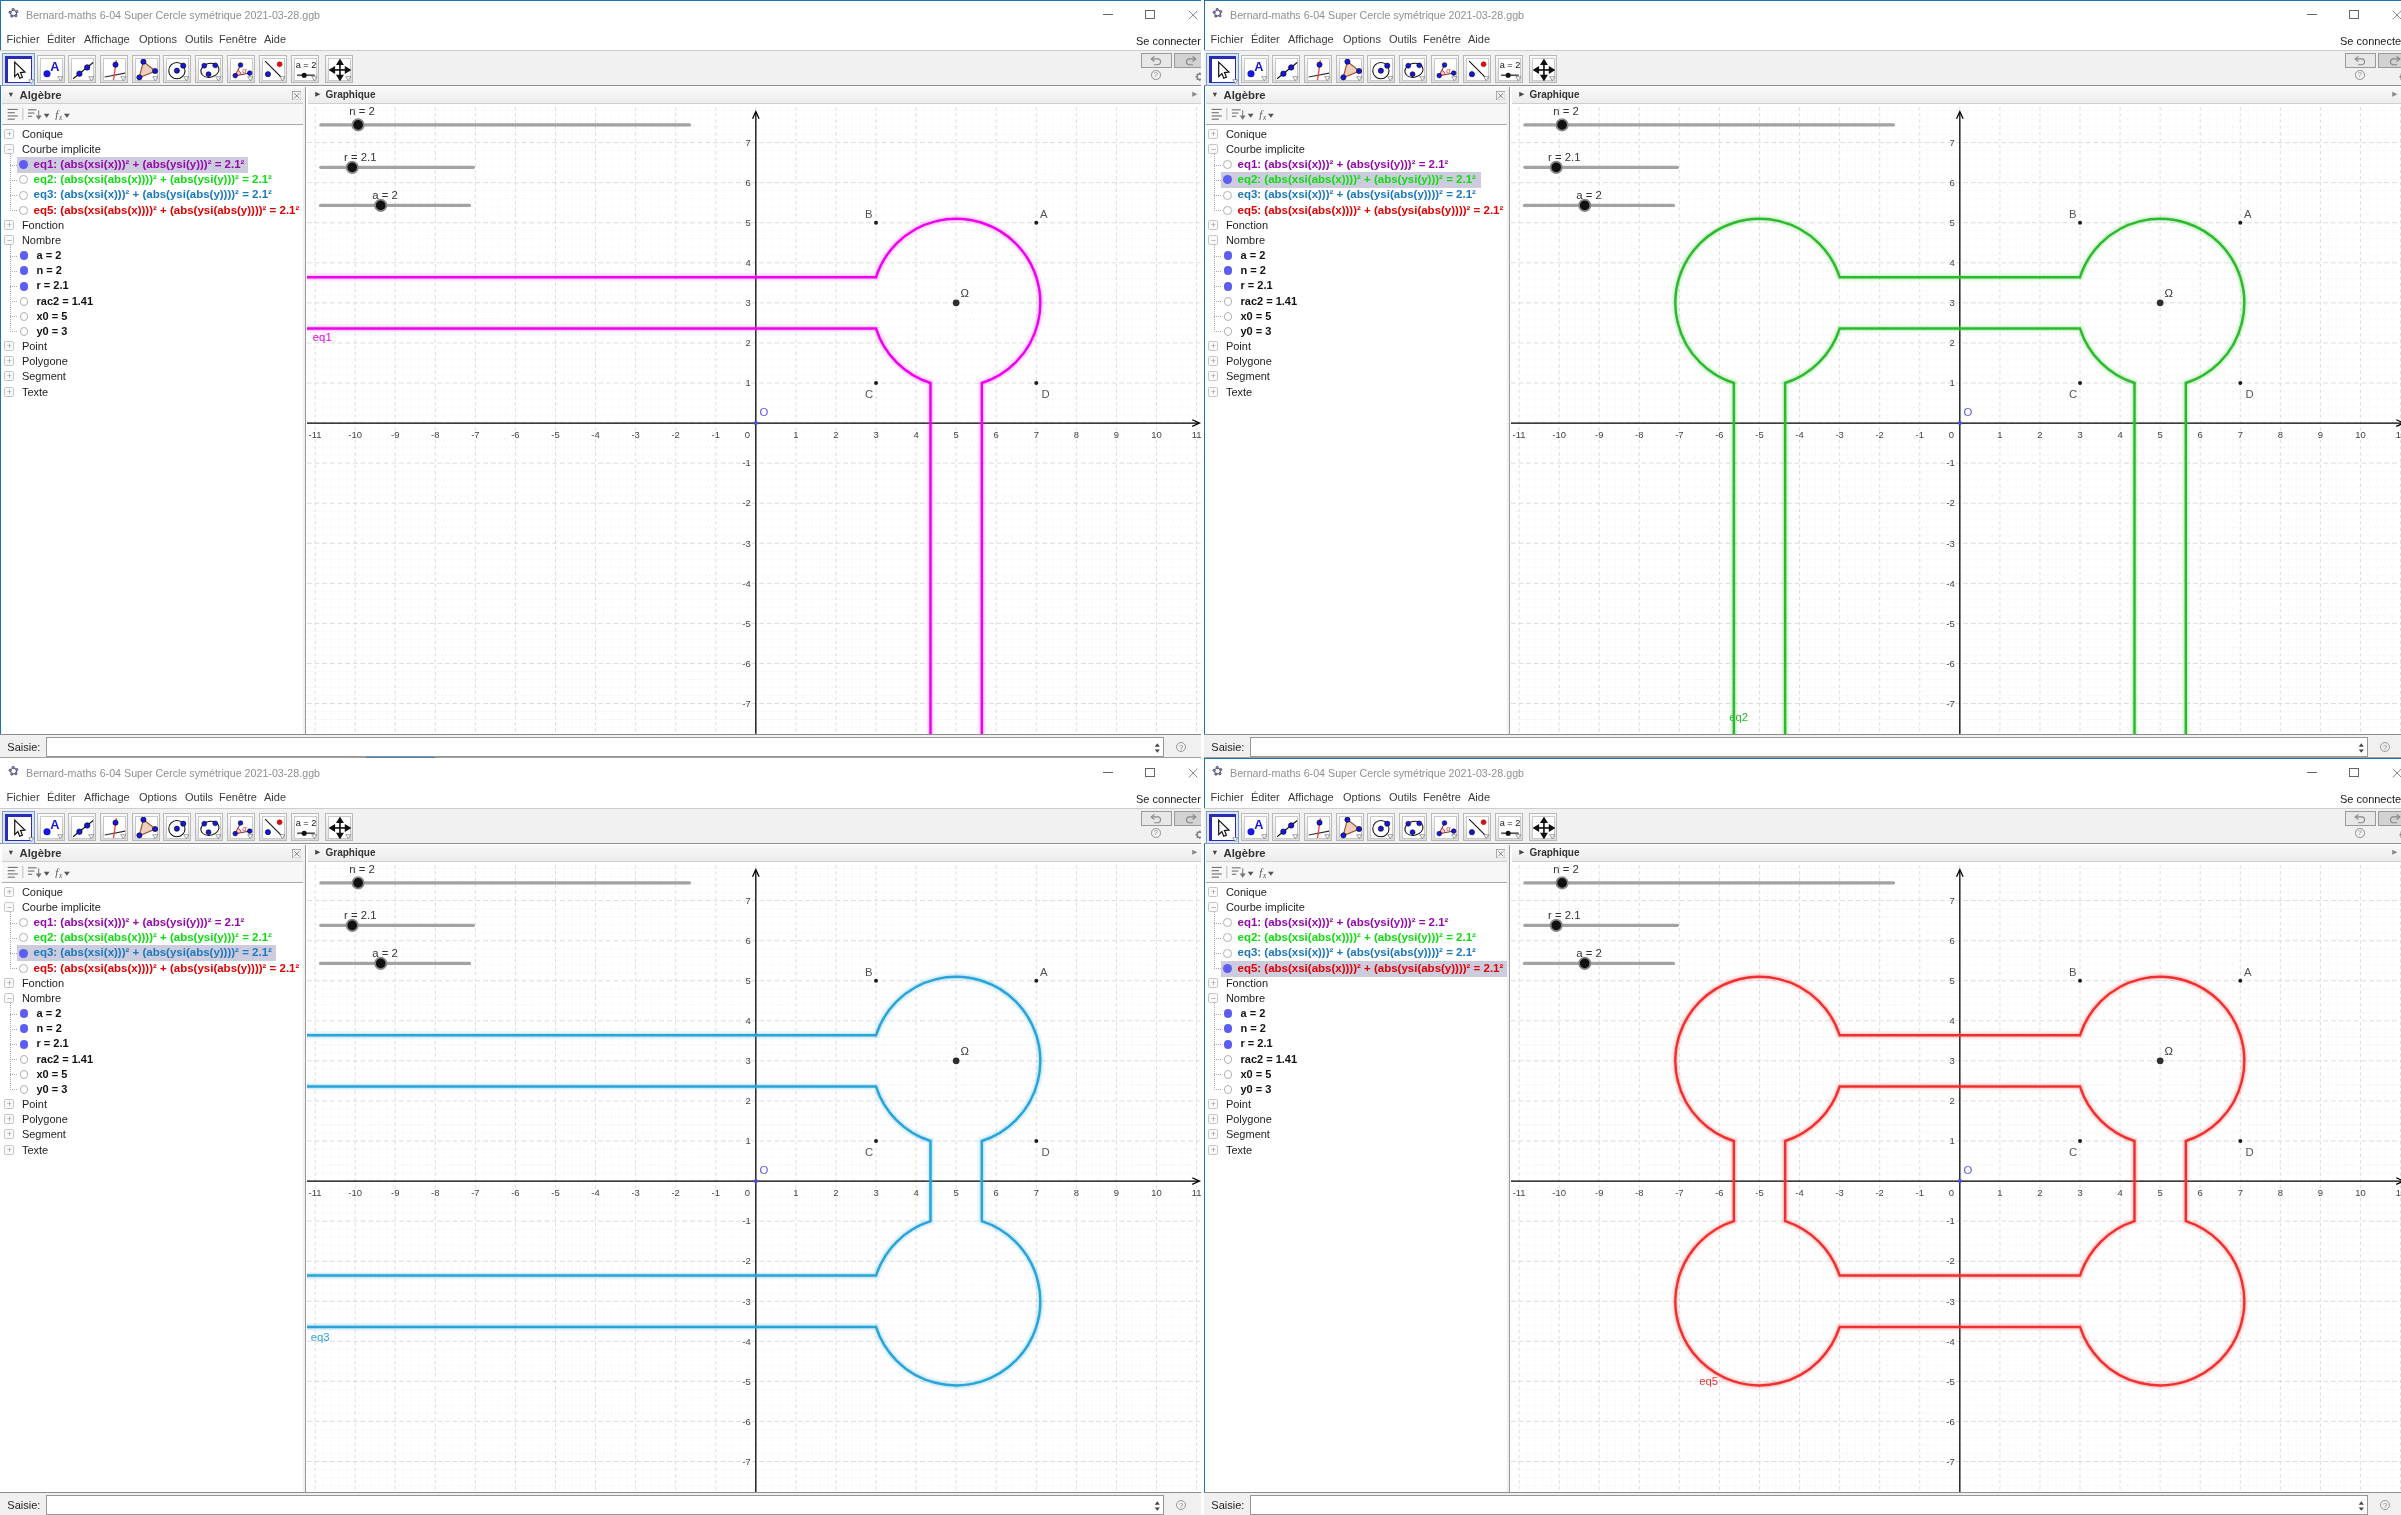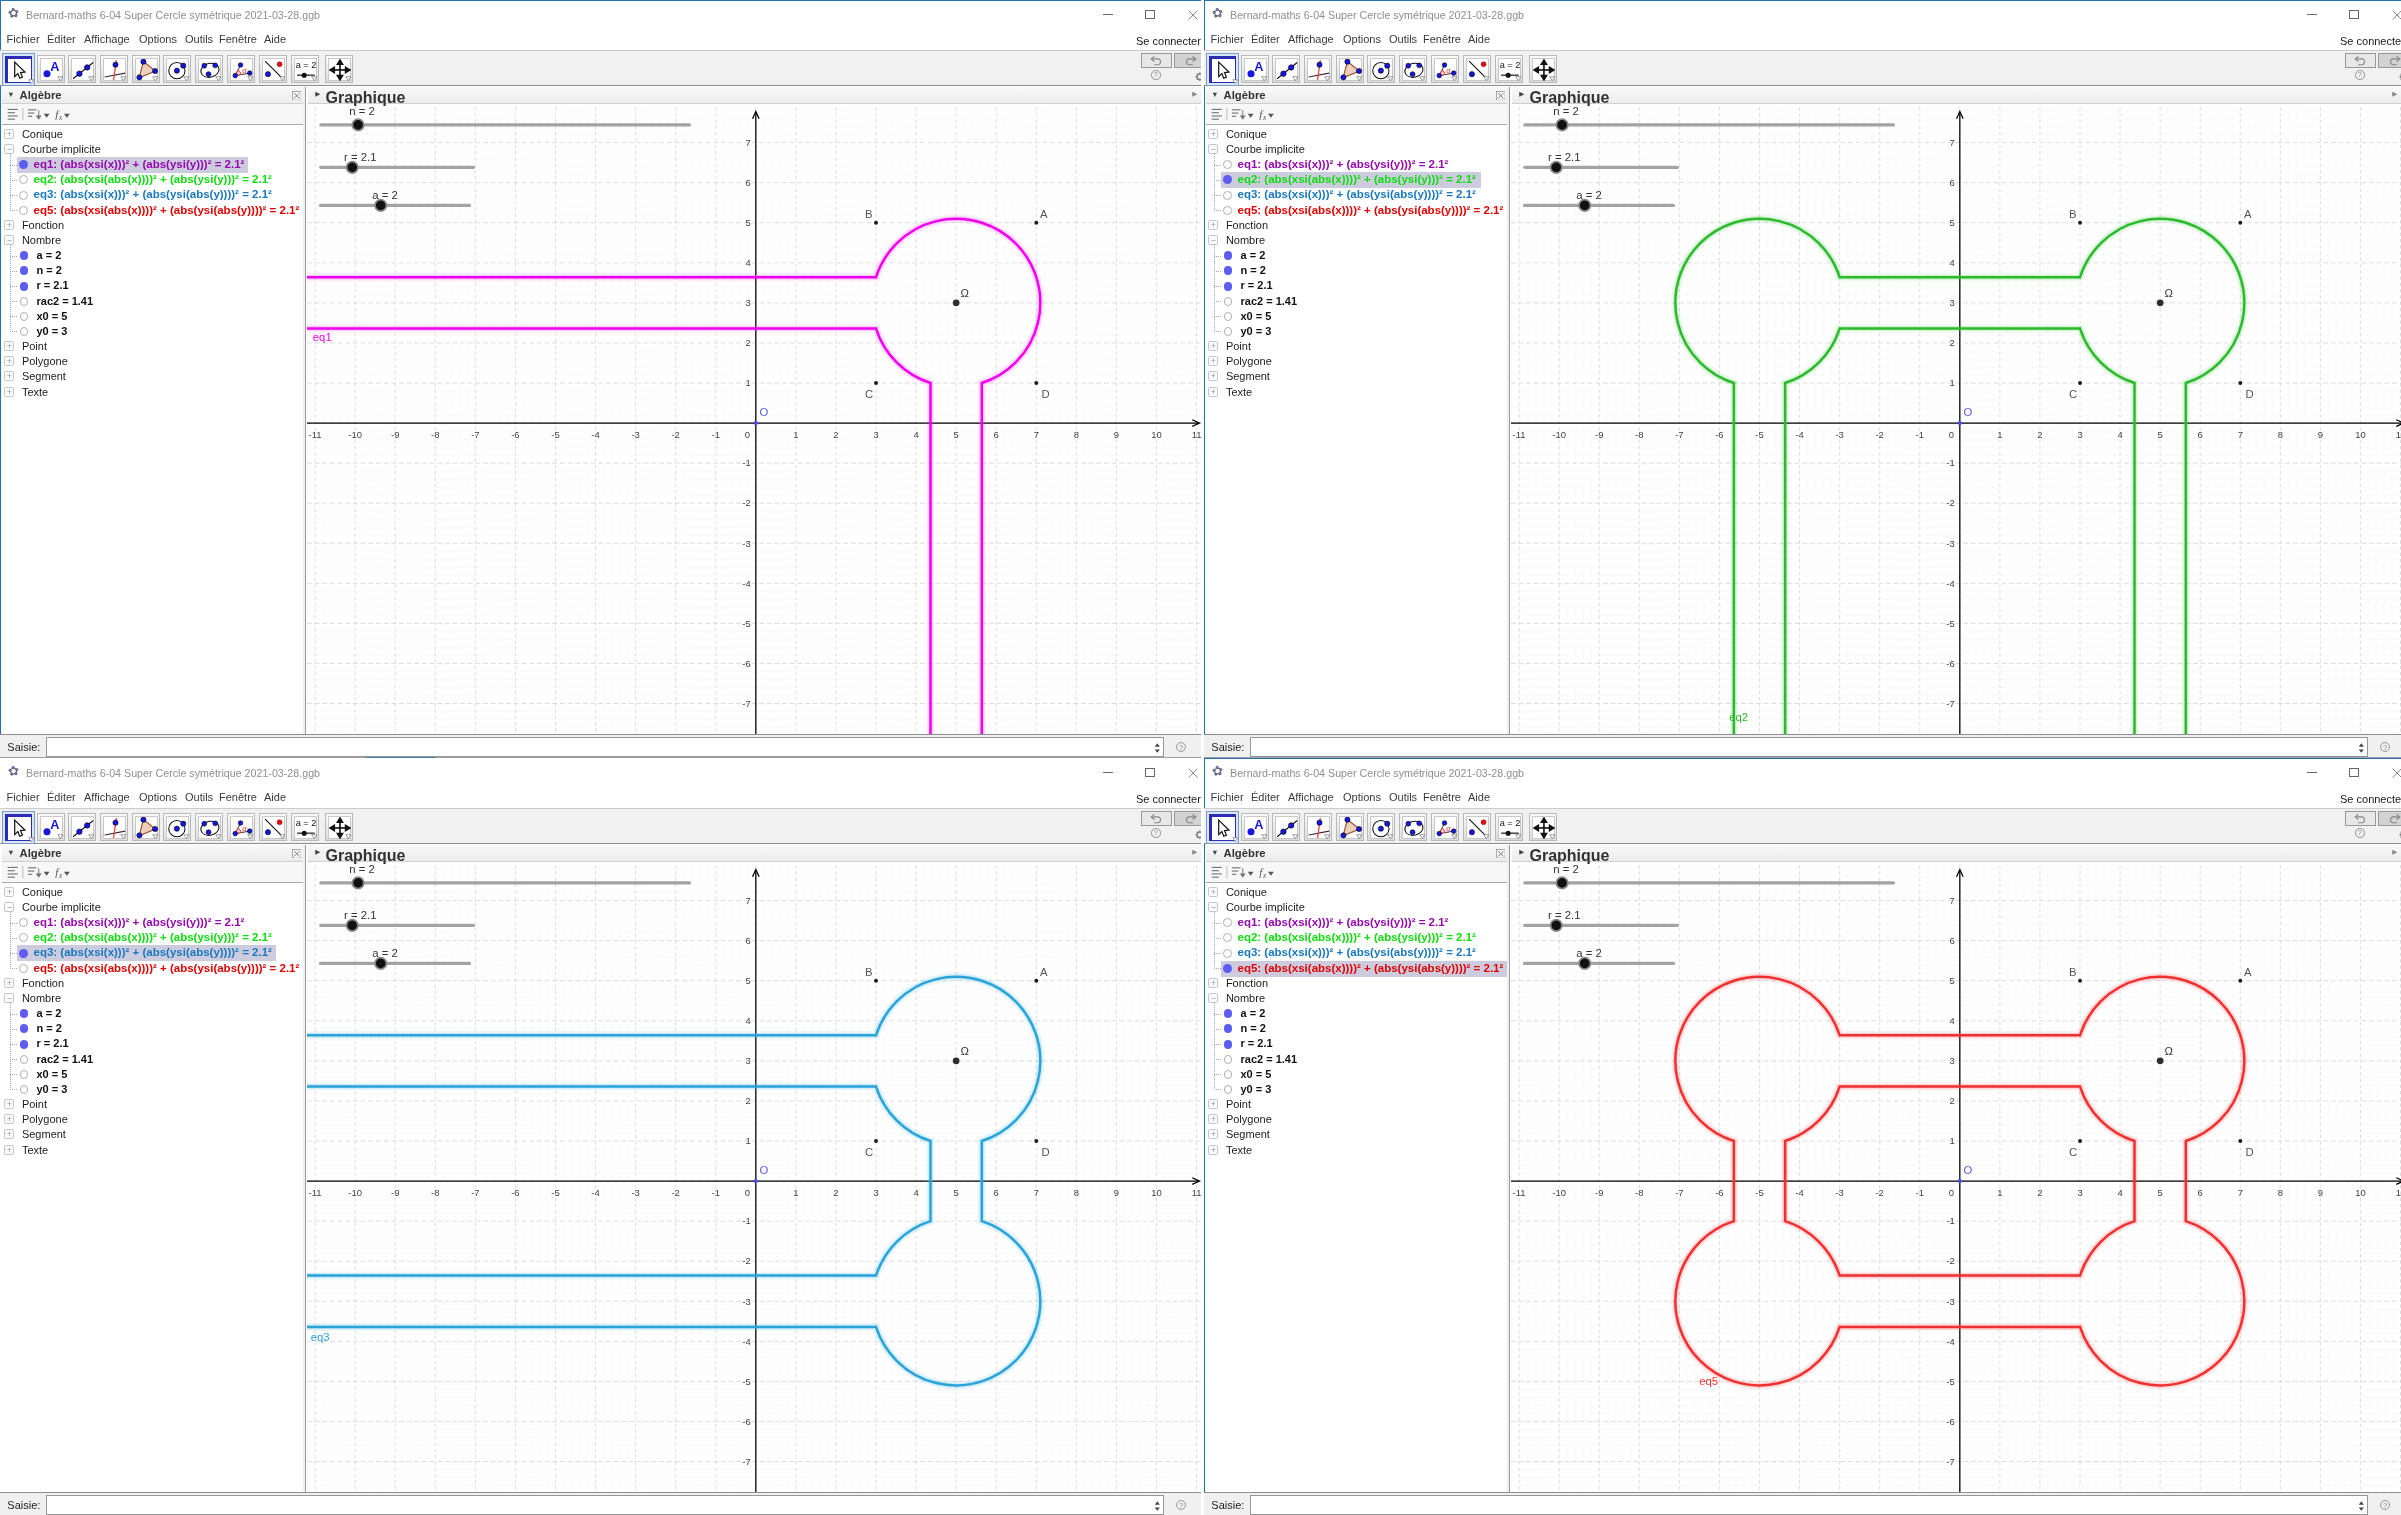--- a/index.html
+++ b/index.html
@@ -49,21 +49,21 @@
 .hl { position:absolute; height:15.7px; background:#cdccdf; }
 .dotf { position:absolute; width:8.8px; height:8.8px; border-radius:50%; background:#5d5df2; }
 .dote { position:absolute; width:8.8px; height:8.8px; border-radius:50%; background:#fff;
         border:1.1px solid #b0b0b0; }
 .orow { position:absolute; font-size:11px; white-space:nowrap; line-height:15px; }
 .vdiv { position:absolute; left:303px; top:87px; width:2.9px; height:647px; background:#f0f0f0;
         border-right:0.7px solid #9a9a9a; }
 .ghead { position:absolute; left:308px; top:87px; right:0; height:17px; background:linear-gradient(#f9f9f9,#ececec);
          border-bottom:0.7px solid #cfcfcf; }
 .gtri { position:absolute; left:7.3px; top:3.3px; font-size:6.6px; color:#444; }
-.gh { position:absolute; left:17.5px; top:2.2px; font-size:16px; font-weight:bold; color:#333; }
+.gh { position:absolute; left:17.5px; top:2.2px; font-size:10px; font-weight:bold; color:#333; }
 .gexp { position:absolute; right:3.6px; top:3.3px; font-size:6.6px; color:#888; }
 .garea { position:absolute; left:307px; top:107px; width:894px; height:627px; }
 .saisie { position:absolute; left:0; top:734px; width:100%; height:24px; background:#f0f0f0;
           border-top:0.7px solid #8e8e8e; }
 .slab { position:absolute; left:7.3px; top:5.5px; font-size:11px; color:#222; }
 .sinput { position:absolute; left:46px; top:2.2px; width:1118px; height:19.7px; background:#fff;
           border:0.7px solid #979797; }
 .spin { position:absolute; right:2.9px; top:4.7px; }
 .sqm { position:absolute; left:1176px; top:7px; width:10.2px; height:10.2px; border:1.2px solid #999;
        border-radius:50%; color:#888; font-size:7.7px; text-align:center; line-height:9.5px; }

